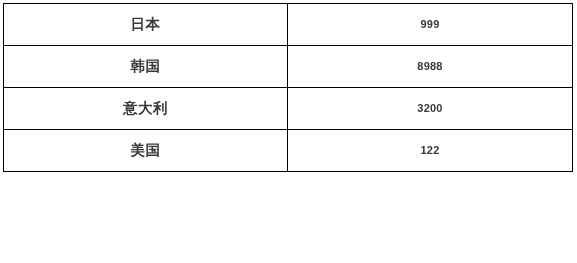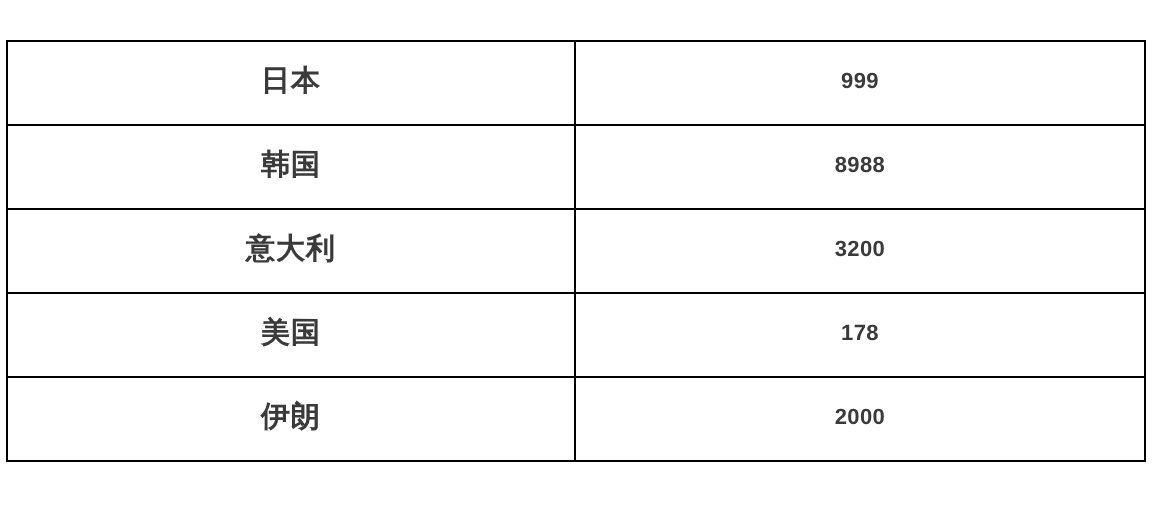--- a/index.html
+++ b/index.html
@@ -23,21 +23,20 @@
     box-sizing: border-box;
   }
   .data-table {
     position: absolute;
     left: 3px;
     top: 3px;
     width: 569px;
     border-collapse: collapse;
     table-layout: fixed;
     background: #ffffff;
-    margin-top: 17px;
   }
   .data-table col.col-country { width: 284px; }
   .data-table col.col-value   { width: 285px; }
 
   .data-table td {
     border: 1px solid #000000;
     height: 42px;
     padding: 0 6px;
     text-align: center;
     vertical-align: middle;
@@ -80,25 +79,21 @@
         <td class="cell-value">8988</td>
       </tr>
 
       <tr>
         <td class="cell-country">意大利</td>
         <td class="cell-value">3200</td>
       </tr>
 
       <tr>
         <td class="cell-country">美国</td>
-        <td class="cell-value">178</td>
+        <td class="cell-value">122</td>
       </tr>
 
-      <tr>
-        <td class="cell-country">伊朗</td>
-        <td class="cell-value">2000</td>
-      </tr>
 
 
     </tbody>
   </table>
 
 </div>
 
 </body></html>

